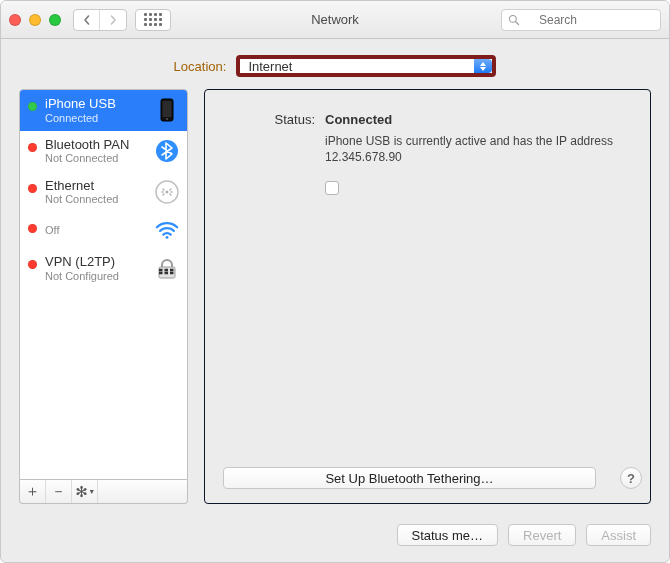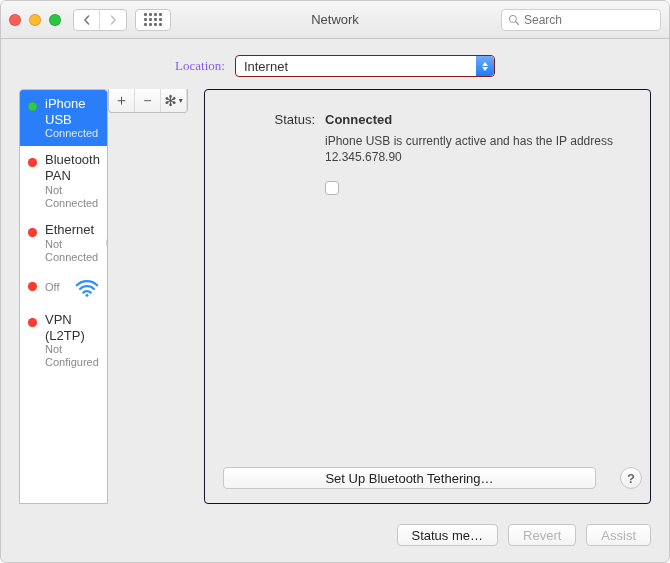--- a/index.html
+++ b/index.html
@@ -13,36 +13,36 @@
   .tclose { background: #ff5f57; }
   .tmin { background: #febc2e; }
   .tmax { background: #28c840; }
   .nav { display: flex; border: 1px solid #c9c9c9; border-radius: 4px; overflow: hidden; height: 22px; background: #fff; }
   .nav button { width: 26px; border: none; background: transparent; display: flex; align-items: center; justify-content: center; font-size: 14px; color: #7a7a7a; }
   .nav button:first-child { border-right: 1px solid #dcdcdc; }
   .apps-grid { margin-left: 8px; width: 36px; height: 22px; border: 1px solid #c9c9c9; border-radius: 4px; background: #fff; display: flex; align-items: center; justify-content: center; }
   .apps-grid-inner { display: grid; grid-template-columns: repeat(4,3px); grid-template-rows: repeat(3,3px); gap: 2px; }
   .apps-grid-inner i { width: 3px; height: 3px; background: #6f6f6f; border-radius: 1px; display: block; }
   .title { position: absolute; left: 0; right: 0; text-align: center; font-size: 13px; color: #4a4a4a; pointer-events: none; }
-  .search { margin-left: auto; width: 160px; height: 22px; border: 1px solid #d0d0d0; border-radius: 4px; background: #fff; display: flex; align-items: center; padding: 0 6px; color: #9a9a9a; gap: 4px; }
+  .search { margin-left: auto; width: 160px; height: 22px; border: 1px solid #d0d0d0; border-radius: 4px; background: #fff; display: flex; align-items: center; padding: 0 6px; color: #9a9a9a; gap: 19px; }
   .search svg { width: 12px; height: 12px; flex: none; }
   .search input { border: none; outline: none; font-size: 12px; width: 100%; color: #444; background: transparent; }
 
   
   .location-row { display: flex; align-items: center; justify-content: center; gap: 10px; padding: 16px 0 12px; }
-  .location-row label { color: #8b5cf6; text-align: center; font-family: Liberation Serif, serif; }
-  .select-wrap { position: relative; width: 260px; height: 22px; border: 1px solid #7f1d1d; border-radius: 4px; background: #fff; display: flex; align-items: center; padding-left: 8px; font-size: 13px; color: #333; }
+  .location-row label { color: #a16207; text-align: center; }
+  .select-wrap { position: relative; width: 260px; height: 22px; border: 4px solid #7f1d1d; border-radius: 4px; background: #fff; display: flex; align-items: center; padding-left: 8px; font-size: 13px; color: #333; }
   .select-wrap .arrows { position: absolute; right: 0; top: 0; bottom: 0; width: 18px; background: linear-gradient(#6facfb, #1e7bf6); border-radius: 0 4px 4px 0; display: flex; flex-direction: column; align-items: center; justify-content: center; gap:1px; }
   .select-wrap .arrows span { width: 0; height: 0; border-left: 3px solid transparent; border-right: 3px solid transparent; }
   .select-wrap .arrows .up { border-bottom: 4px solid #fff; }
   .select-wrap .arrows .down { border-top: 4px solid #fff; }
 
   
   .cols { display: flex; gap: 16px; padding: 0 18px 10px 18px; flex: 1; min-height: 0; }
-  .sidebar { width: 169px; display: flex; flex-direction: row; }
+  .sidebar { width: 169px; display: flex; flex-direction: column; }
   .service-list { flex: 1; border: 1px solid #bfbfbf; border-radius: 4px 4px 0 0; background: #fff; overflow-y: auto; }
   .service { display: flex; align-items: center; gap: 8px; padding: 6px 8px 6px 8px; position: relative; border-bottom: none; }
   .status-dot { width: 9px; height: 9px; border-radius: 50%; margin-top: 1px; flex: none; align-self: flex-start; margin-top: 6px; }
   .dot-green { background: #34c84a; box-shadow: inset 0 0 0 0.5px rgba(0,0,0,.15); }
   .dot-red { background: #ff3b30; box-shadow: inset 0 0 0 0.5px rgba(0,0,0,.15); }
   .svc-text { flex: 1; line-height: 1.2; }
   .svc-name { font-size: 13px; }
   .svc-status { font-size: 11px; color: #8a8a8a; }
   .svc-icon { width: 24px; height: 24px; display: flex; align-items: center; justify-content: center; flex: none; }
   .service.selected { background: #2b7ef9; color: #fff; }

